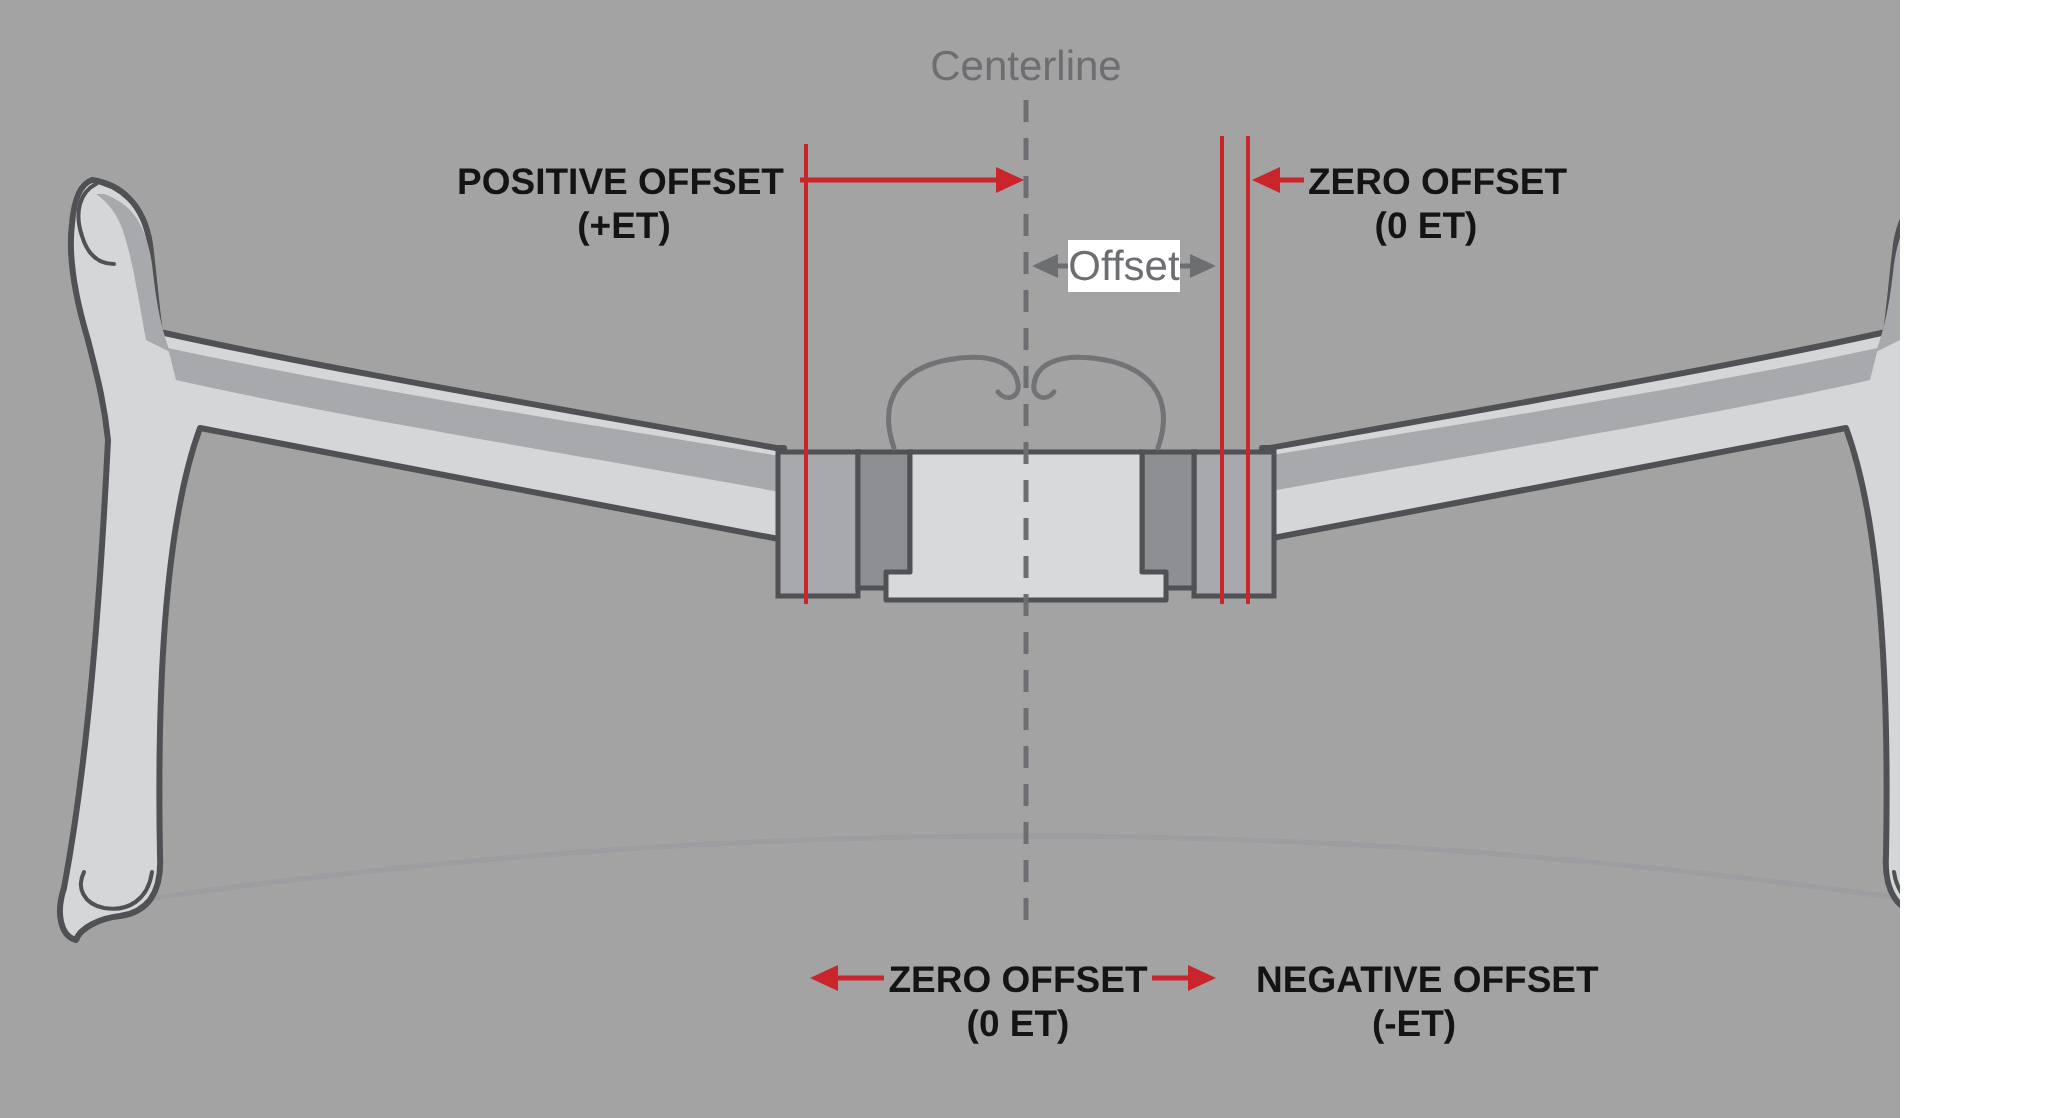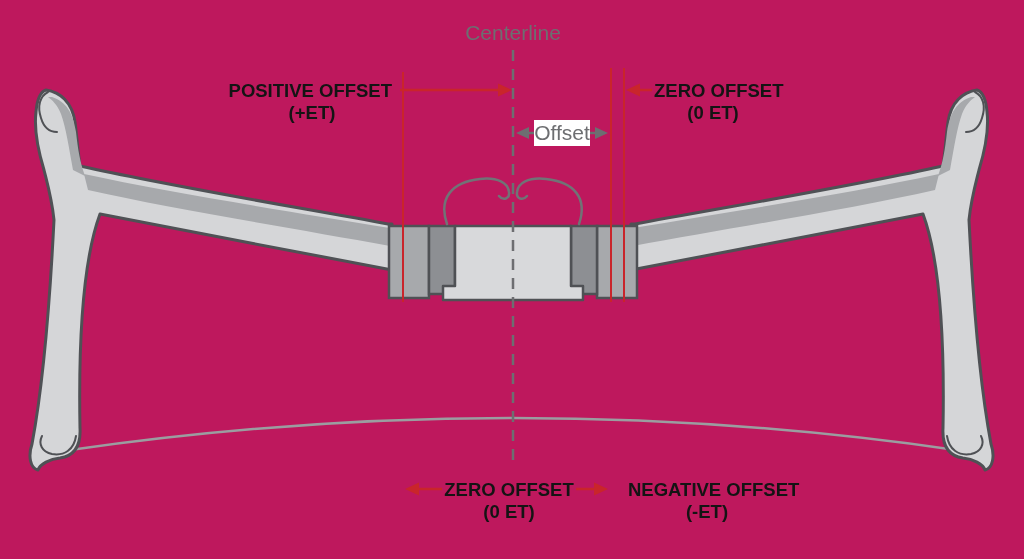--- a/index.html
+++ b/index.html
@@ -1,20 +1,20 @@
 <!DOCTYPE html>
 <html><head>
 <meta charset="utf-8">
 <style>
   html, body { margin: 0; padding: 0; background: #ffffff; }
   .canvas {
     position: relative;
-    width: 1024px;
+    width: 950px;
     height: 559px;
-    background: #be185d;
+    background: #a3a3a3;
     font-family: "Liberation Sans", sans-serif;
     overflow: hidden;
     text-decoration: underline;
   }
   svg { display: block; }
 
   
   .outline-path { fill: #d5d6d8; stroke: #4f5155; stroke-width: 3; stroke-linejoin: round; }
   .mid          { fill: #a7a9ac; }
   .pad          { fill: #a7a9ac; stroke: #4f5155; stroke-width: 2.5; }

